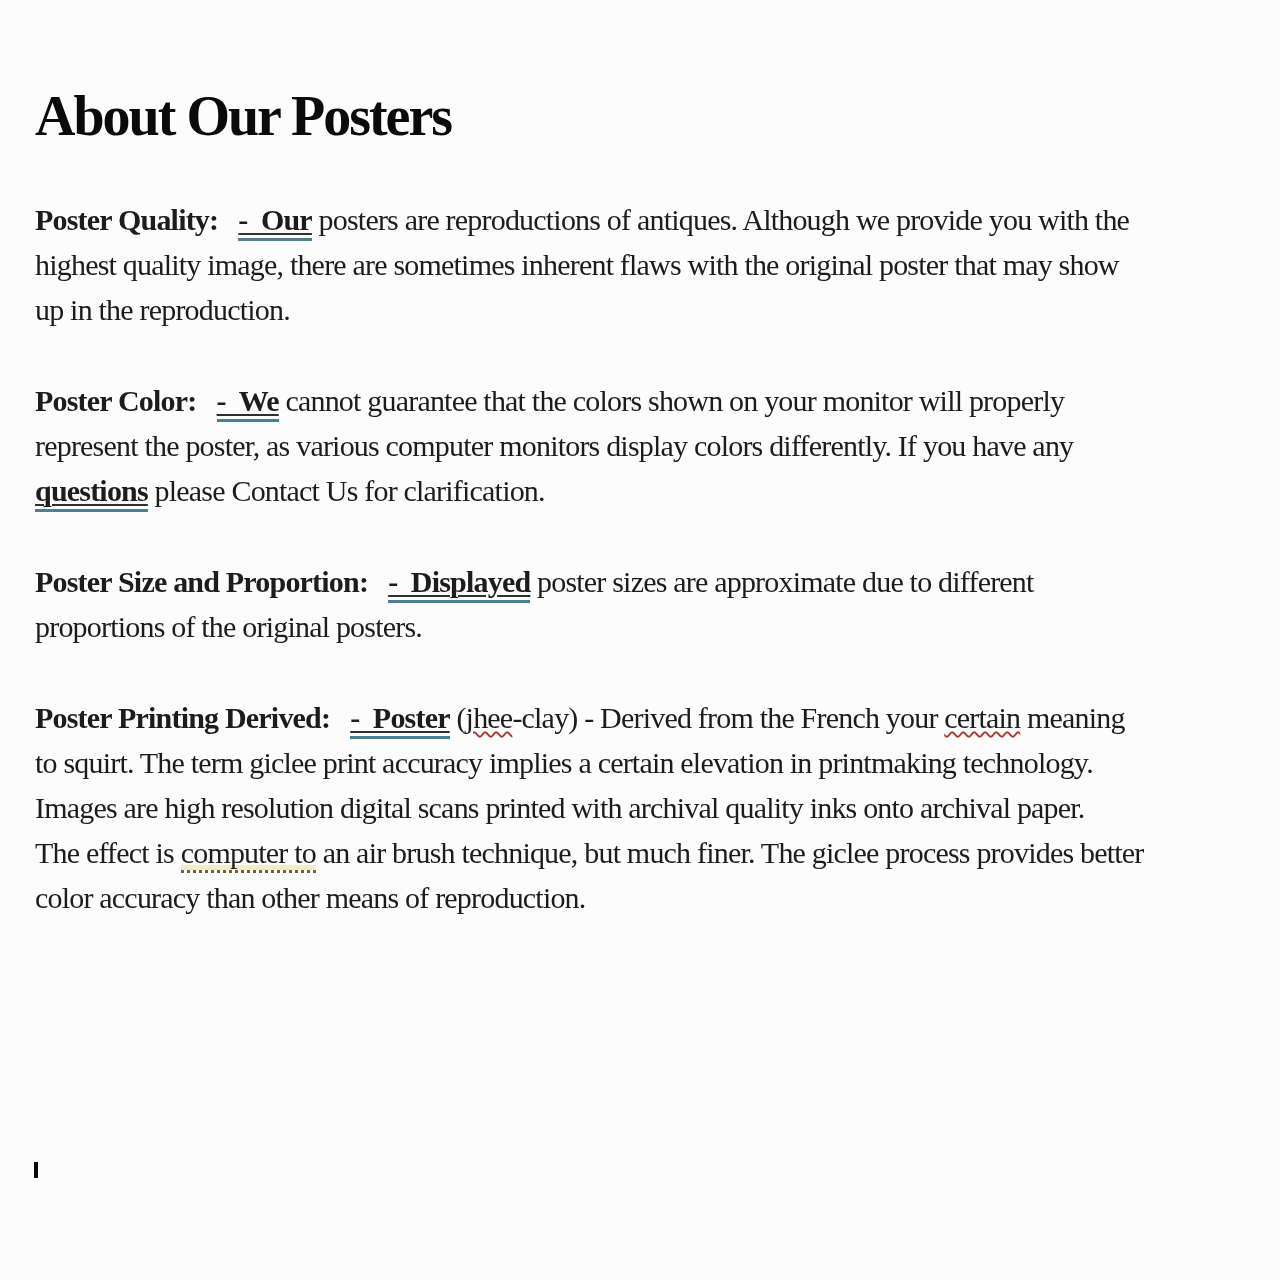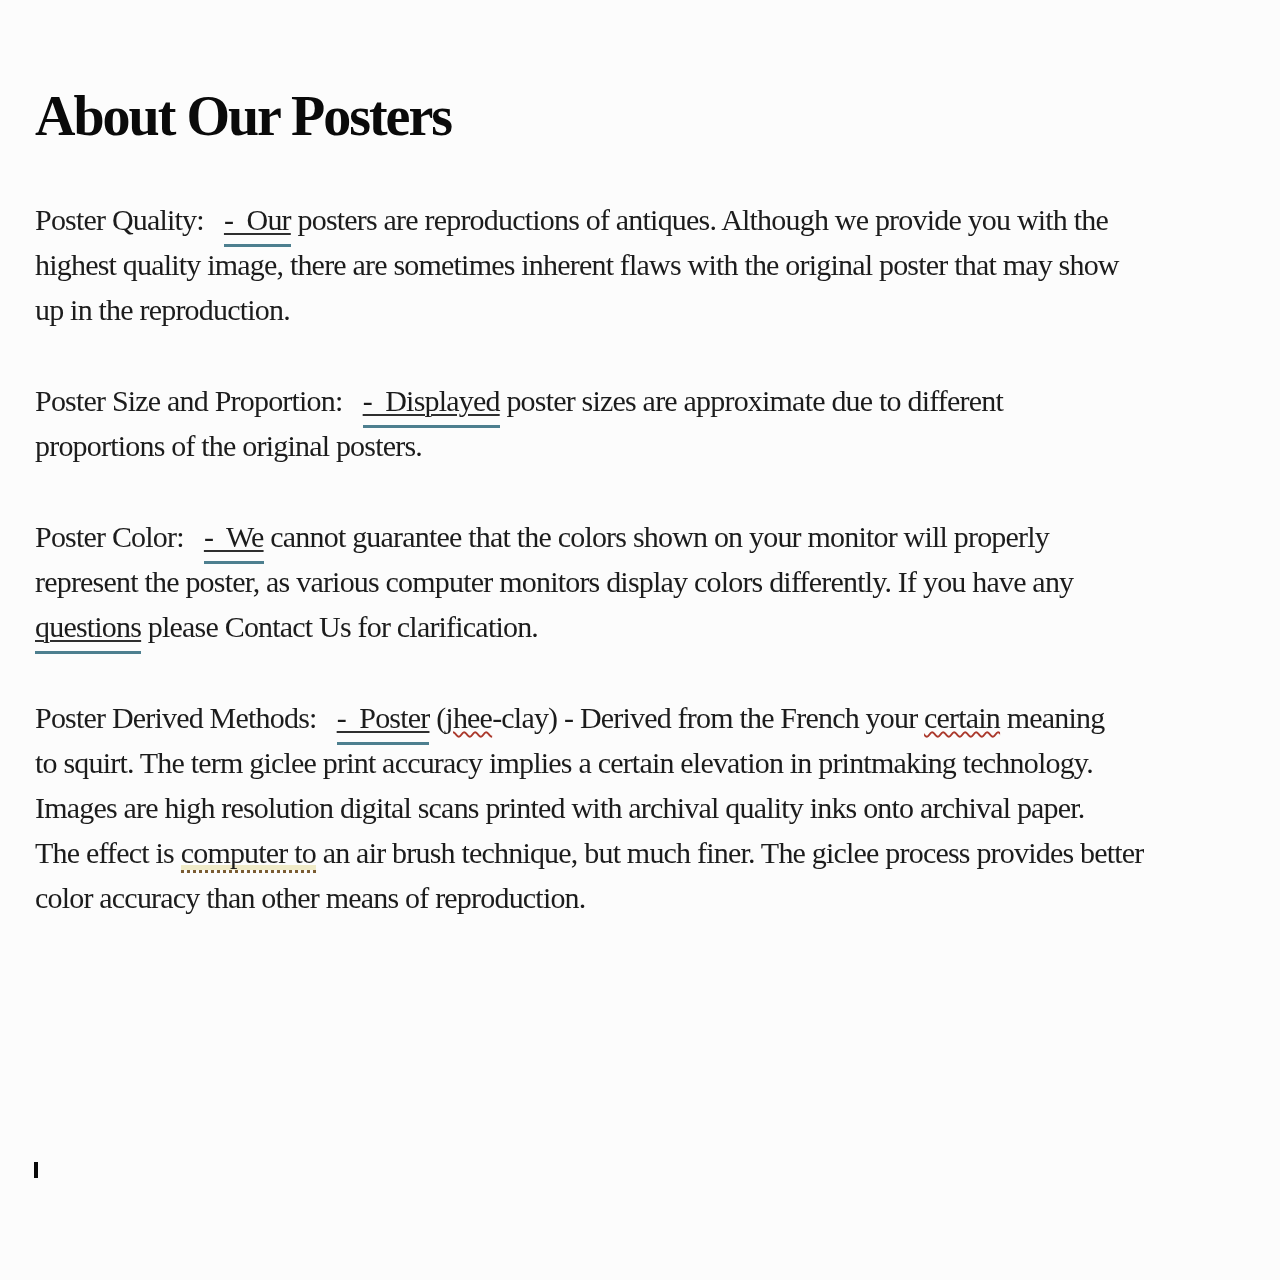--- a/index.html
+++ b/index.html
@@ -36,30 +36,31 @@
   }
   .body-para{
     font-size:30px;
     line-height:45px;
     letter-spacing:-0.8px;
     margin-top:46px;
     white-space:pre-wrap;
     max-width:1195px;
   }
   .body-para:first-of-type{margin-top:51px;}
-  .seg-label{font-weight:normal;}
+  .seg-label{font-weight:bold;}
   .seg-plain{}
   .seg-link{
     text-decoration:underline;
     text-decoration-thickness:2px;
     text-underline-offset:3px;
     text-decoration-color:var(--link-underline-top);
     border-bottom:3px solid var(--link-underline-bottom);
-    padding-bottom:8px;
+    padding-bottom:2px;
     cursor:pointer;
+    font-weight:bold;
   }
   .seg-spell{
     text-decoration:underline;
     text-decoration-style:wavy;
     text-decoration-color:var(--spellcheck-red);
     text-decoration-thickness:1.5px;
     text-underline-offset:3px;
   }
   .seg-grammar{
     border-bottom:3px dotted var(--grammar-dot);
@@ -75,25 +76,25 @@
 </style>
 </head>
 <body>
 
 <main class="page">
   <h1 class="doc-title">About Our Posters</h1>
   <article>
       <p class="body-para"><span class="seg-label">Poster Quality:</span><span class="seg-plain">   </span><span class="seg-link">-  Our</span><span class="seg-plain"> posters are reproductions of antiques. Although we provide you with the
 highest quality image, there are sometimes inherent flaws with the original poster that may show
 up in the reproduction.</span></p>
-      <p class="body-para"><span class="seg-label">Poster Size and Proportion:</span><span class="seg-plain">   </span><span class="seg-link">-  Displayed</span><span class="seg-plain"> poster sizes are approximate due to different
-proportions of the original posters.</span></p>
       <p class="body-para"><span class="seg-label">Poster Color:</span><span class="seg-plain">   </span><span class="seg-link">-  We</span><span class="seg-plain"> cannot guarantee that the colors shown on your monitor will properly
 represent the poster, as various computer monitors display colors differently. If you have any
 </span><span class="seg-link">questions</span><span class="seg-plain"> please Contact Us for clarification.</span></p>
-      <p class="body-para"><span class="seg-label">Poster Derived Methods:</span><span class="seg-plain">   </span><span class="seg-link">-  Poster</span><span class="seg-plain"> (</span><span class="seg-spell">jhee</span><span class="seg-plain">-clay) - Derived from the French your </span><span class="seg-spell">certain</span><span class="seg-plain"> meaning
+      <p class="body-para"><span class="seg-label">Poster Size and Proportion:</span><span class="seg-plain">   </span><span class="seg-link">-  Displayed</span><span class="seg-plain"> poster sizes are approximate due to different
+proportions of the original posters.</span></p>
+      <p class="body-para"><span class="seg-label">Poster Printing Derived:</span><span class="seg-plain">   </span><span class="seg-link">-  Poster</span><span class="seg-plain"> (</span><span class="seg-spell">jhee</span><span class="seg-plain">-clay) - Derived from the French your </span><span class="seg-spell">certain</span><span class="seg-plain"> meaning
 to squirt. The term giclee print accuracy implies a certain elevation in printmaking technology.
 Images are high resolution digital scans printed with archival quality inks onto archival paper.
 The effect is </span><span class="seg-grammar">computer to</span><span class="seg-plain"> an air brush technique, but much finer. The giclee process provides better
 color accuracy than other means of reproduction.</span></p>
     </article>
   <div class="text-caret"></div>
 </main>
 
 </body></html>

